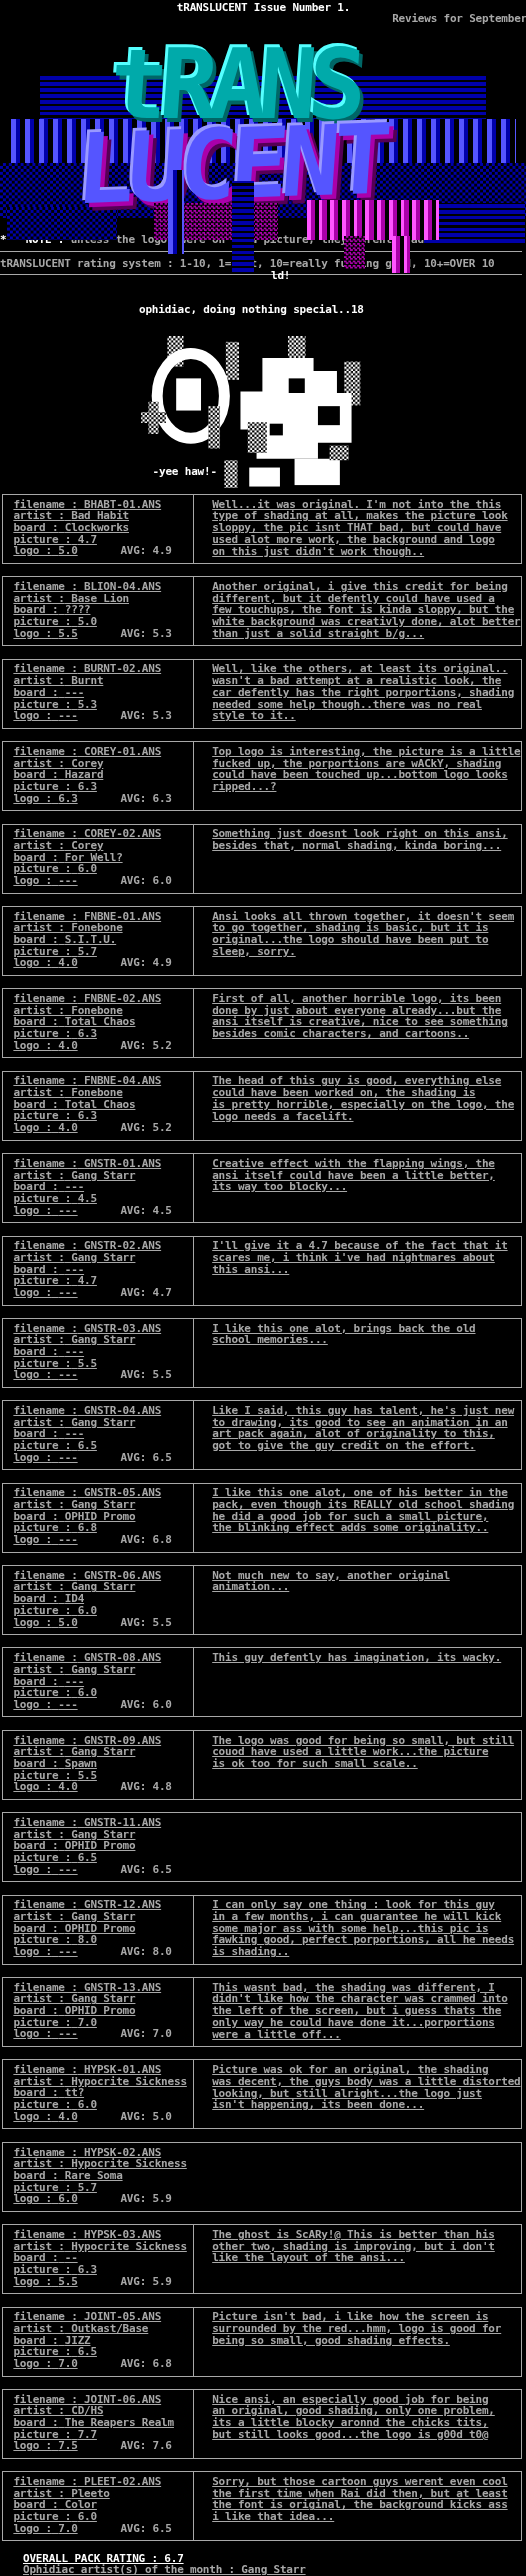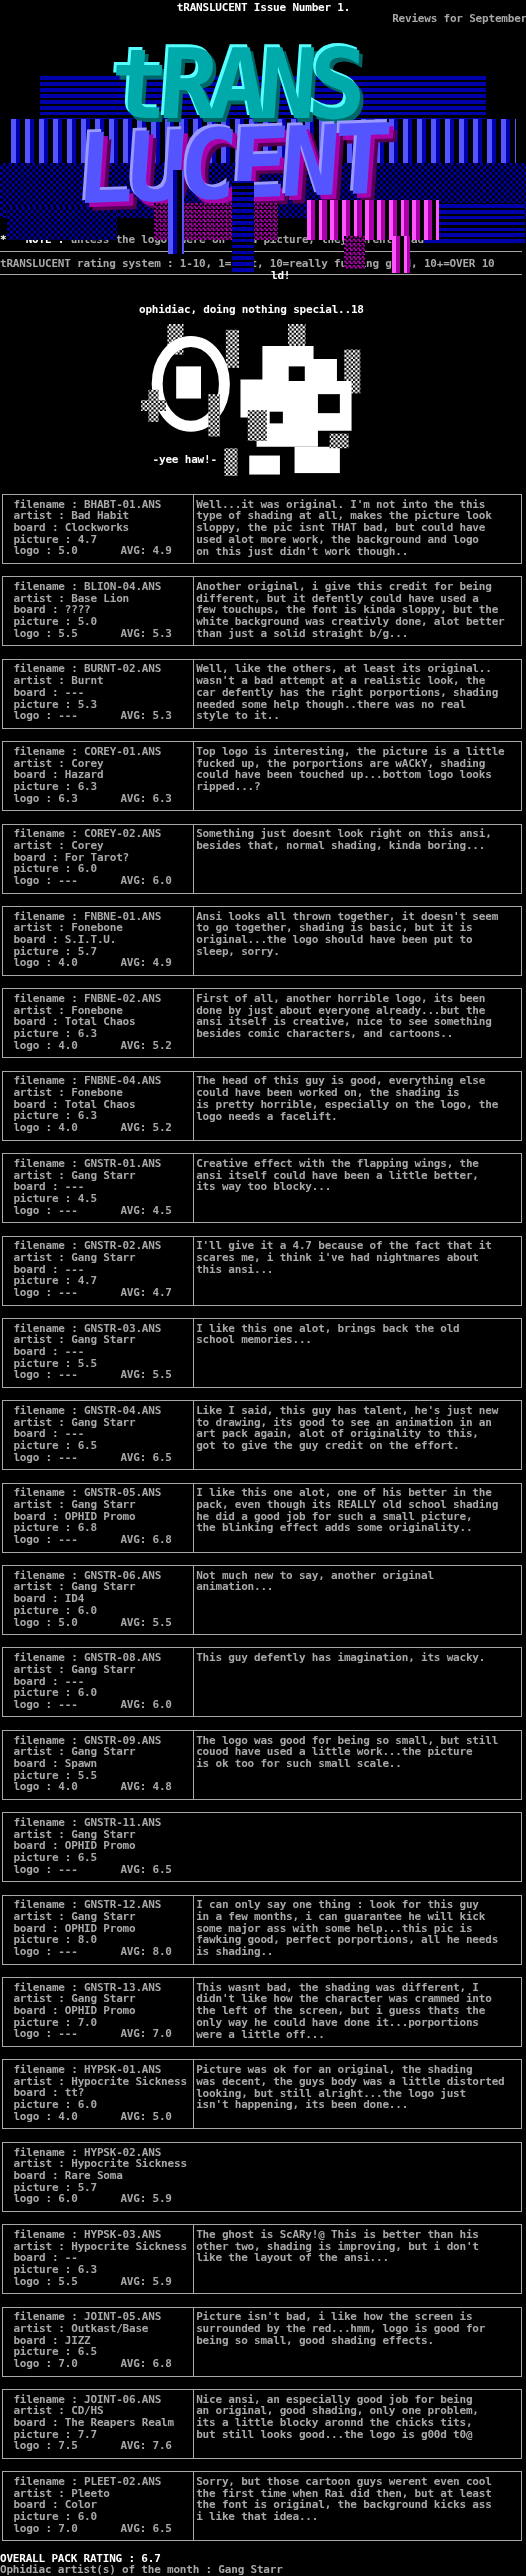--- a/index.html
+++ b/index.html
@@ -23,35 +23,35 @@
             color:var(--teal,#00AAAA);
             text-shadow:-2.9px -2.9px 0 var(--cyan,#55FFFF),3.7px 3.7px 0 #006666;
             transform:skewX(-4deg);z-index:4;}
   .word-bottom{font-size:97px;line-height:88px;letter-spacing:-7.3px;
             color:var(--bright-blue,#5555FF);
             text-shadow:-2.9px -2.9px 0 #9999FF,4.4px 4.4px 0 var(--magenta,#AA00AA),8px 8px 0 #550055;
             transform:skewX(-6deg) rotate(-2deg);z-index:5;}
   .overlay-word{font-size:11px;color:var(--white,#FFF);z-index:7;text-shadow:none;}
 
   
-  .art{position:absolute;left:138px;top:324px;width:232px;height:152px;text-decoration:underline;}
+  .art{position:absolute;left:138px;top:336px;width:232px;height:152px;text-decoration:underline;}
   .art-caption{position:absolute;left:14.6px;top:130px;color:var(--white,#FFF);z-index:2;}
 
   
   .boxes{position:absolute;top:494px;left:2.2px;width:520px;}
   .box{display:flex;box-sizing:border-box;height:70px;margin-bottom:12.4px;
-       border:0.7px solid var(--fg,#A8A8A8);padding-top:3.7px;padding-bottom:3.7px;}
+       border:0.7px solid var(--fg,#A8A8A8);padding-top:3.7px;padding-bottom:3.7px;text-decoration:underline;}
   .left{width:190px;box-sizing:border-box;padding-left:10.2px;flex:none;}
-  .right{flex:1;border-left:0.7px solid var(--fg,#A8A8A8);padding-left:2px;
+  .right{flex:1;border-left:0.7px solid var(--fg,#A8A8A8);padding-left:18px;
          margin-top:-3.7px;margin-bottom:-3.7px;padding-top:3.7px;}
   .kv{height:11.7px;white-space:pre;position:relative;}
   .avg{position:absolute;left:107px;top:0;white-space:pre;text-align:right;}
   .review{white-space:pre-line;}
 
-  .footer-line{position:absolute;left:0;white-space:pre;}
+  .footer-line{position:absolute;left:23px;white-space:pre;text-decoration:underline;}
   .note-row{position:absolute;top:234px;left:0;white-space:pre;z-index:1;}
   .rating-row{position:absolute;top:258px;left:0;white-space:pre;z-index:1;}
   .caption-row{position:absolute;top:304px;left:139px;white-space:pre;color:var(--white,#FFF);}
 </style>
 </head>
 <body>
 
 <div class="abs center white" style="top:1.5px;">tRANSLUCENT Issue Number 1.</div>
 <div class="abs center" style="top:13px;text-align:right;">Reviews for September</div>
 
@@ -176,21 +176,21 @@
 fucked up, the porportions are wACkY, shading
 could have been touched up...bottom logo looks
 ripped...?</div>
       </div>
     </div>
 
     <div class="box">
       <div class="left">
         <div class="kv"><span>filename :</span> <span>COREY-02.ANS</span></div>
         <div class="kv"><span>artist :</span> <span>Corey</span></div>
-        <div class="kv"><span>board :</span> <span>For Tarot?</span></div>
+        <div class="kv"><span>board :</span> <span>For Well?</span></div>
         <div class="kv"><span>picture :</span> <span>6.0</span></div>
         <div class="kv"><span>logo :</span> <span>---</span><span class="avg"><span>AVG:</span> <span>6.0</span></span></div>
       </div>
       <div class="right">
         <div class="review">Something just doesnt look right on this ansi,
 besides that, normal shading, kinda boring...</div>
       </div>
     </div>
 
     <div class="box">

